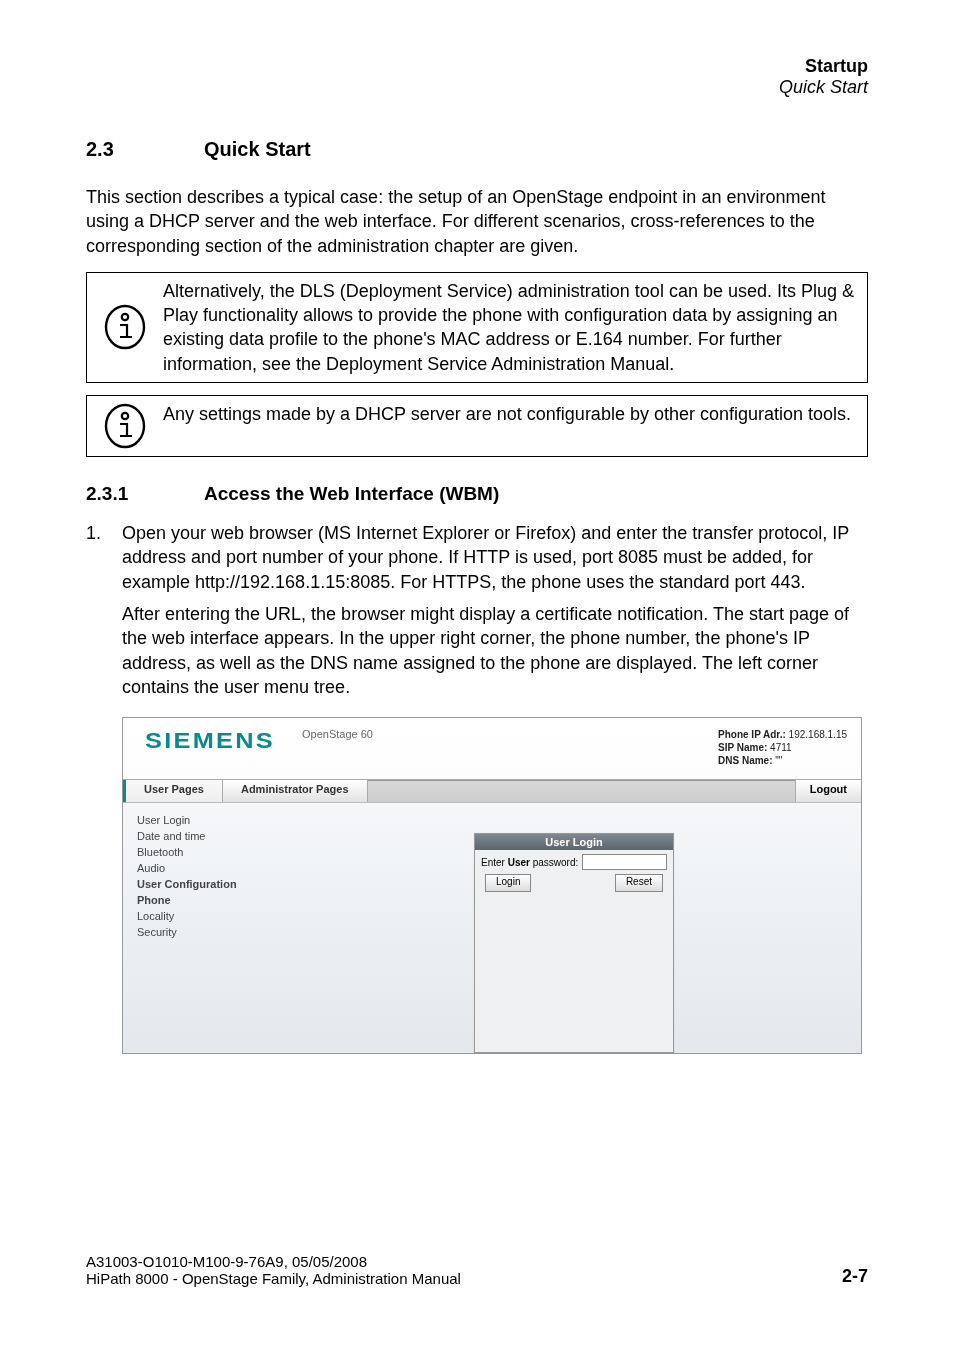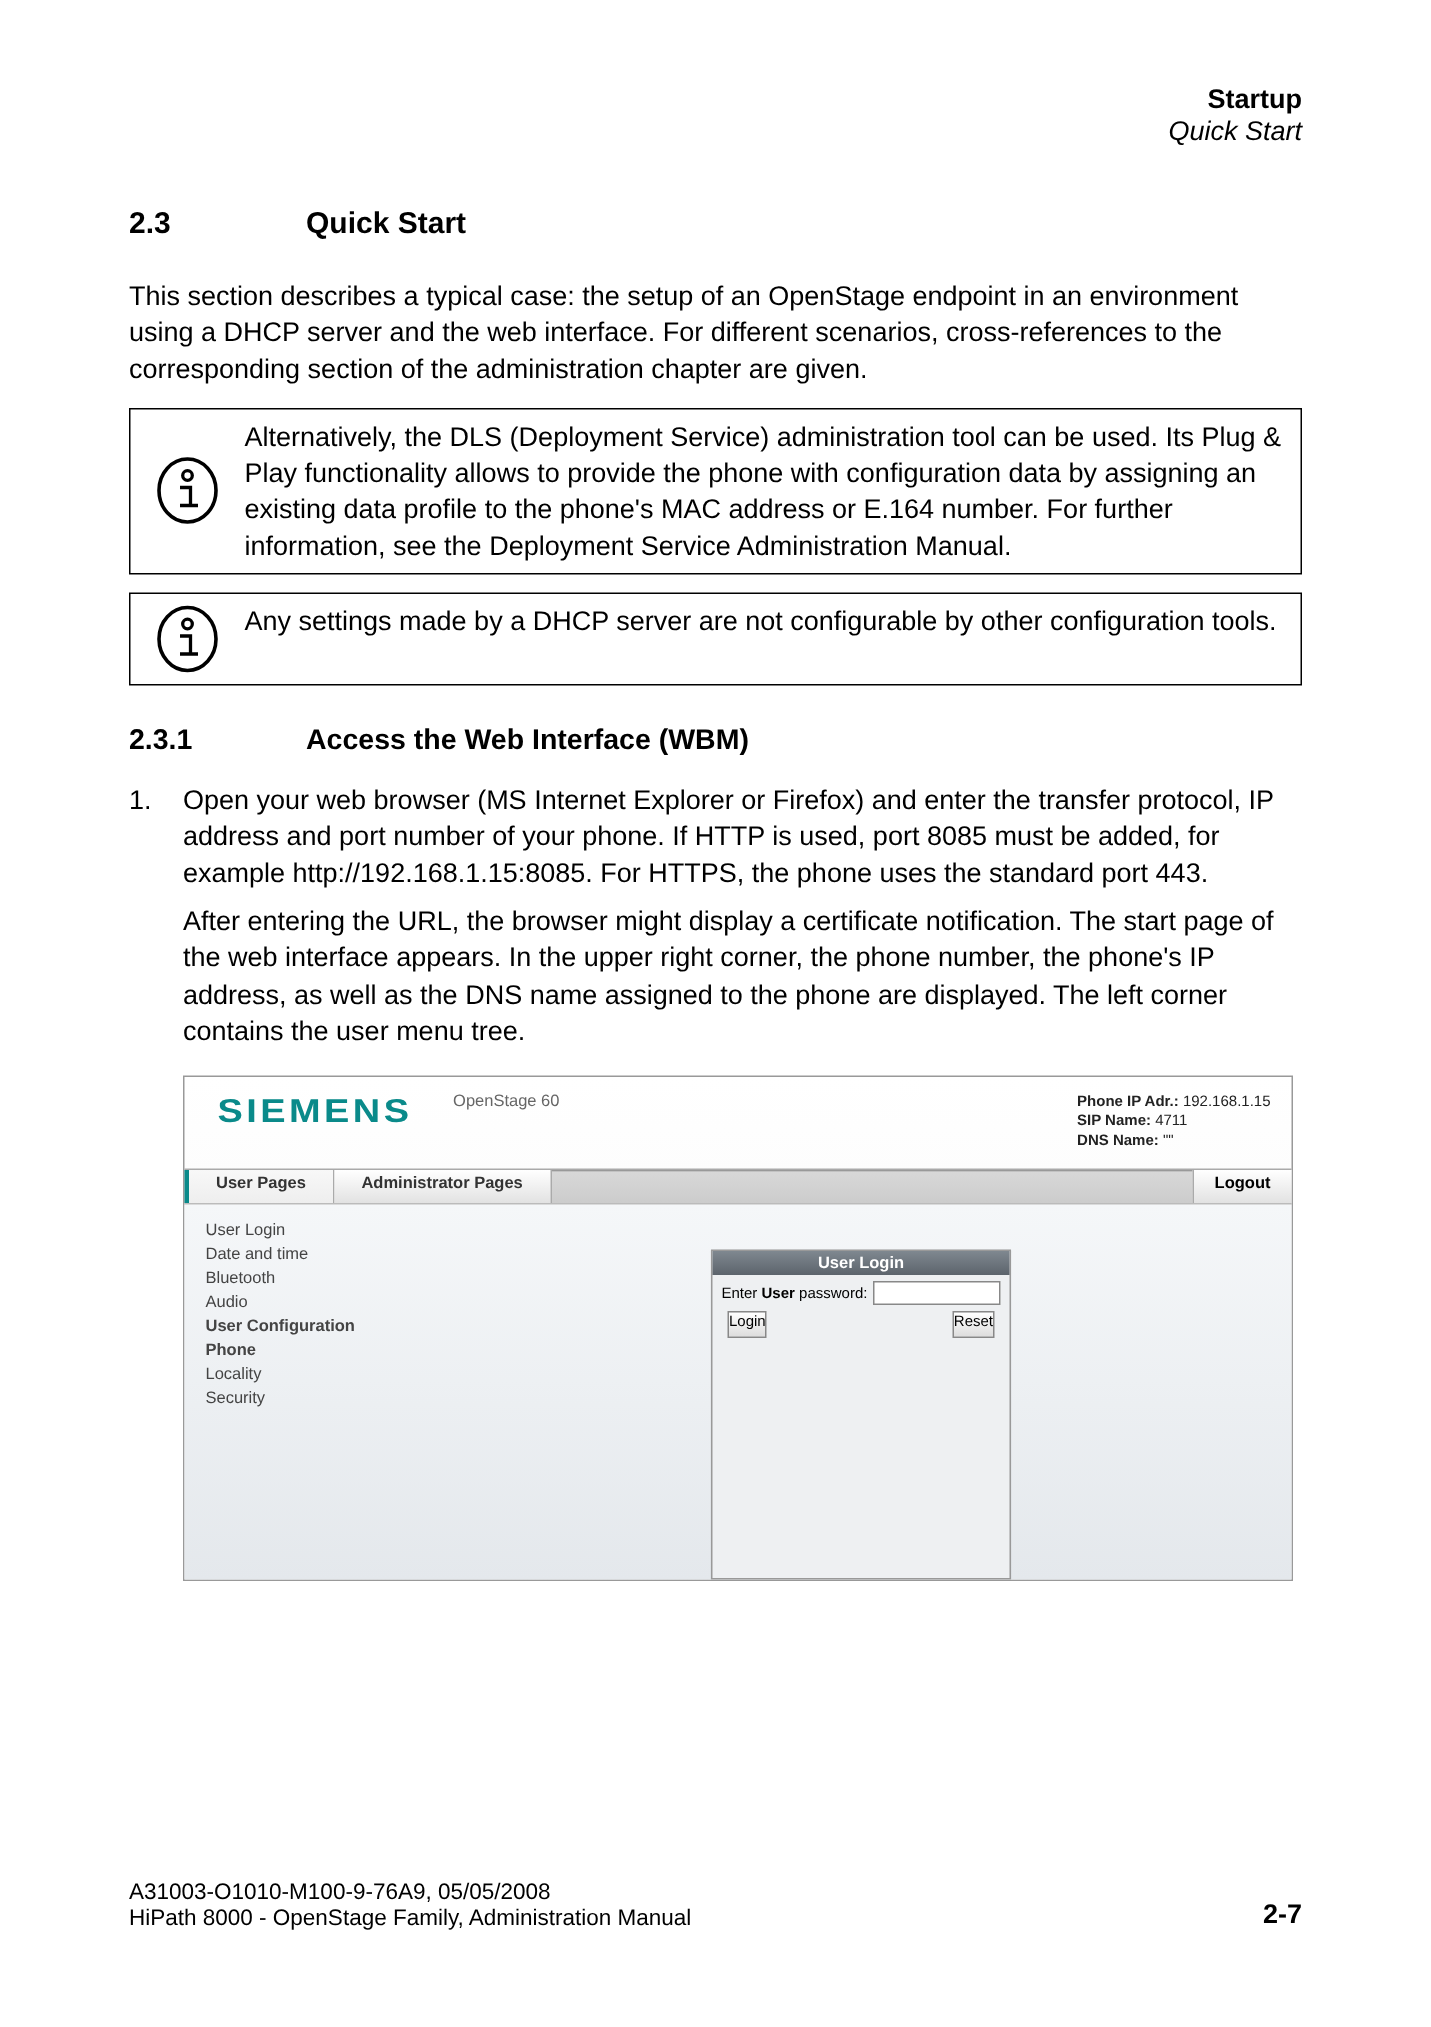--- a/index.html
+++ b/index.html
@@ -193,21 +193,21 @@
   }
   .wbm-panel-btns {
     display: flex;
     justify-content: space-between;
     padding: 2px 10px 6px 10px;
   }
   .wbm-btn {
     font-size: 10px;
     border: 1px solid #888;
     background: linear-gradient(#fff, #ddd);
-    padding: 0 0;
+    padding: 0 10px;
     height: 16px;
     line-height: 14px;
   }
 
   .footer {
     position: absolute;
     bottom: 64px;
     left: 86px;
     right: 86px;
     display: flex;

